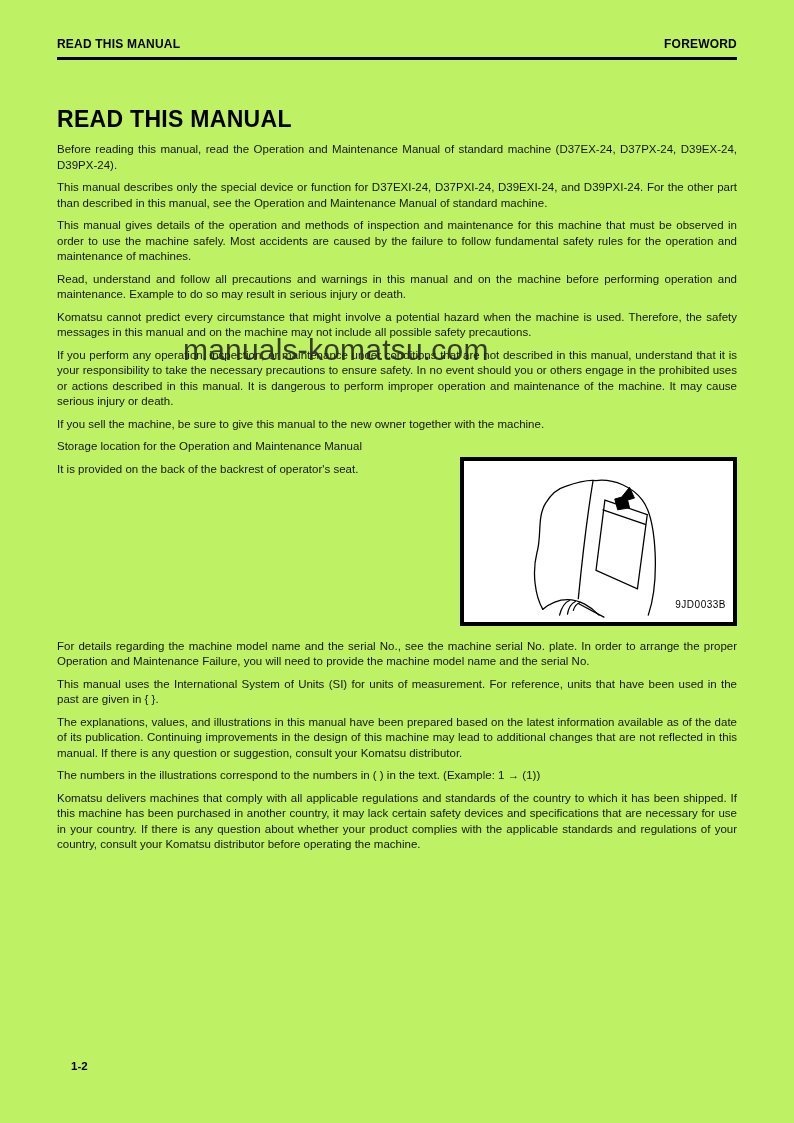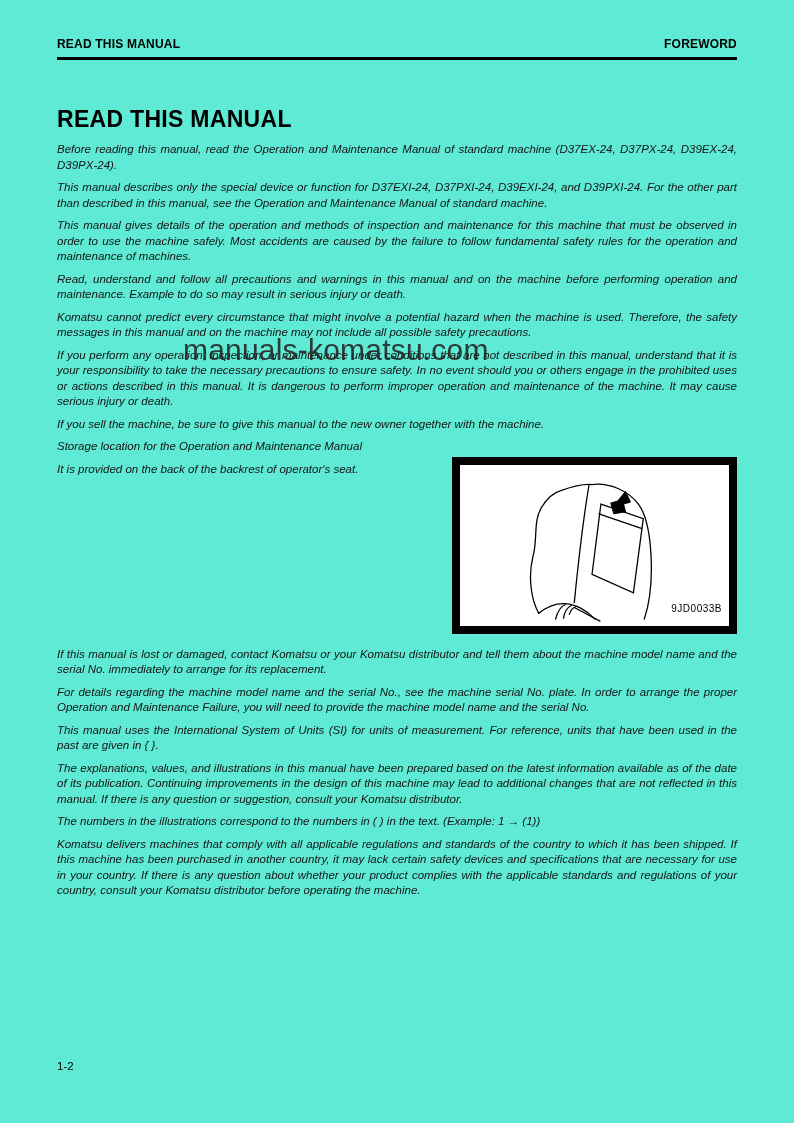--- a/index.html
+++ b/index.html
@@ -1,45 +1,45 @@
 <!DOCTYPE html>
 <html><head>
 <meta charset="utf-8">
 <style>
   html,body{margin:0;padding:0;background:#ffffff;}
   .page{
     position:relative;
     width:794px;height:1123px;
-    background:#5eead4;
+    background:#bef264;
     font-family:"Liberation Sans",sans-serif;
     color:#111111;
     overflow:hidden;
   }
   .content{position:absolute;left:57px;top:0;width:680px;}
   .header-row{
     padding-top:37px;
     display:flex;justify-content:space-between;align-items:flex-end;
     font-size:12px;font-weight:bold;letter-spacing:.2px;color:#000;
   }
   .header-rule{margin-top:6px;height:3px;background:#000;}
   h1.doc-title{
     margin:46px 0 0 0;
     font-size:23px;line-height:26px;font-weight:bold;
     letter-spacing:.3px;color:#000;
   }
   p.body-para{
     margin:7px 0 0 0;
     font-size:11.5px;line-height:15.5px;
-    text-align:justify;color:#141414;font-style:italic;
+    text-align:justify;color:#141414;
   }
   p.first-para{margin-top:10px;}
   .figure-box{
     float:right;
     width:269px;height:161px;
-    border:8px solid #000000;
+    border:4px solid #000000;
     margin:2px 0 6px 14px;
     position:relative;
     background:#fff;
   }
   .figure-box svg{display:block;width:100%;height:100%;}
   .figure-code{
     position:absolute;right:7px;top:138px;
     font-size:10px;letter-spacing:.5px;color:#000;
     font-family:"Liberation Sans",sans-serif;
   }
@@ -47,22 +47,22 @@
   .watermark{
     position:absolute;left:183px;top:333px;
     font-size:30px;font-weight:400;
     color:rgba(35,35,35,.88);
     letter-spacing:.2px;
     white-space:nowrap;
     pointer-events:none;
     text-align:right;
   }
   .page-number{
-    position:absolute;left:57px;top:1060px;
-    font-size:11.5px;font-weight:normal;color:#000;
+    position:absolute;left:71px;top:1060px;
+    font-size:11.5px;font-weight:bold;color:#000;
   }
 </style>
 </head>
 <body>
 
 <div class="page">
 
   <div class="content">
 
     <div class="header-row">
@@ -102,21 +102,20 @@
         </g>
 
         <path d="M 168 27 L 173 38 L 166 40 L 168 48 L 156 50 L 153 39 L 160 37 Z" fill="#000" stroke="#000" stroke-width="1"></path>
       </svg>
       <div class="figure-code">9JD0033B</div>
     </div>
 
     <p class="body-para">It is provided on the back of the backrest of operator's seat.</p>
     <div class="clear"></div>
 
-    <p class="body-para">If this manual is lost or damaged, contact Komatsu or your Komatsu distributor and tell them about the machine model name and the serial No. immediately to arrange for its replacement.</p>
     <p class="body-para">For details regarding the machine model name and the serial No., see the machine serial No. plate. In order to arrange the proper Operation and Maintenance Failure, you will need to provide the machine model name and the serial No.</p>
     <p class="body-para">This manual uses the International System of Units (SI) for units of measurement. For reference, units that have been used in the past are given in { }.</p>
     <p class="body-para">The explanations, values, and illustrations in this manual have been prepared based on the latest information available as of the date of its publication. Continuing improvements in the design of this machine may lead to additional changes that are not reflected in this manual. If there is any question or suggestion, consult your Komatsu distributor.</p>
     <p class="body-para">The numbers in the illustrations correspond to the numbers in ( ) in the text. (Example: 1 → (1))</p>
     <p class="body-para">Komatsu delivers machines that comply with all applicable regulations and standards of the country to which it has been shipped. If this machine has been purchased in another country, it may lack certain safety devices and specifications that are necessary for use in your country. If there is any question about whether your product complies with the applicable standards and regulations of your country, consult your Komatsu distributor before operating the machine.</p>
 
   </div>
 
   <div class="watermark">manuals-komatsu.com</div>
 

